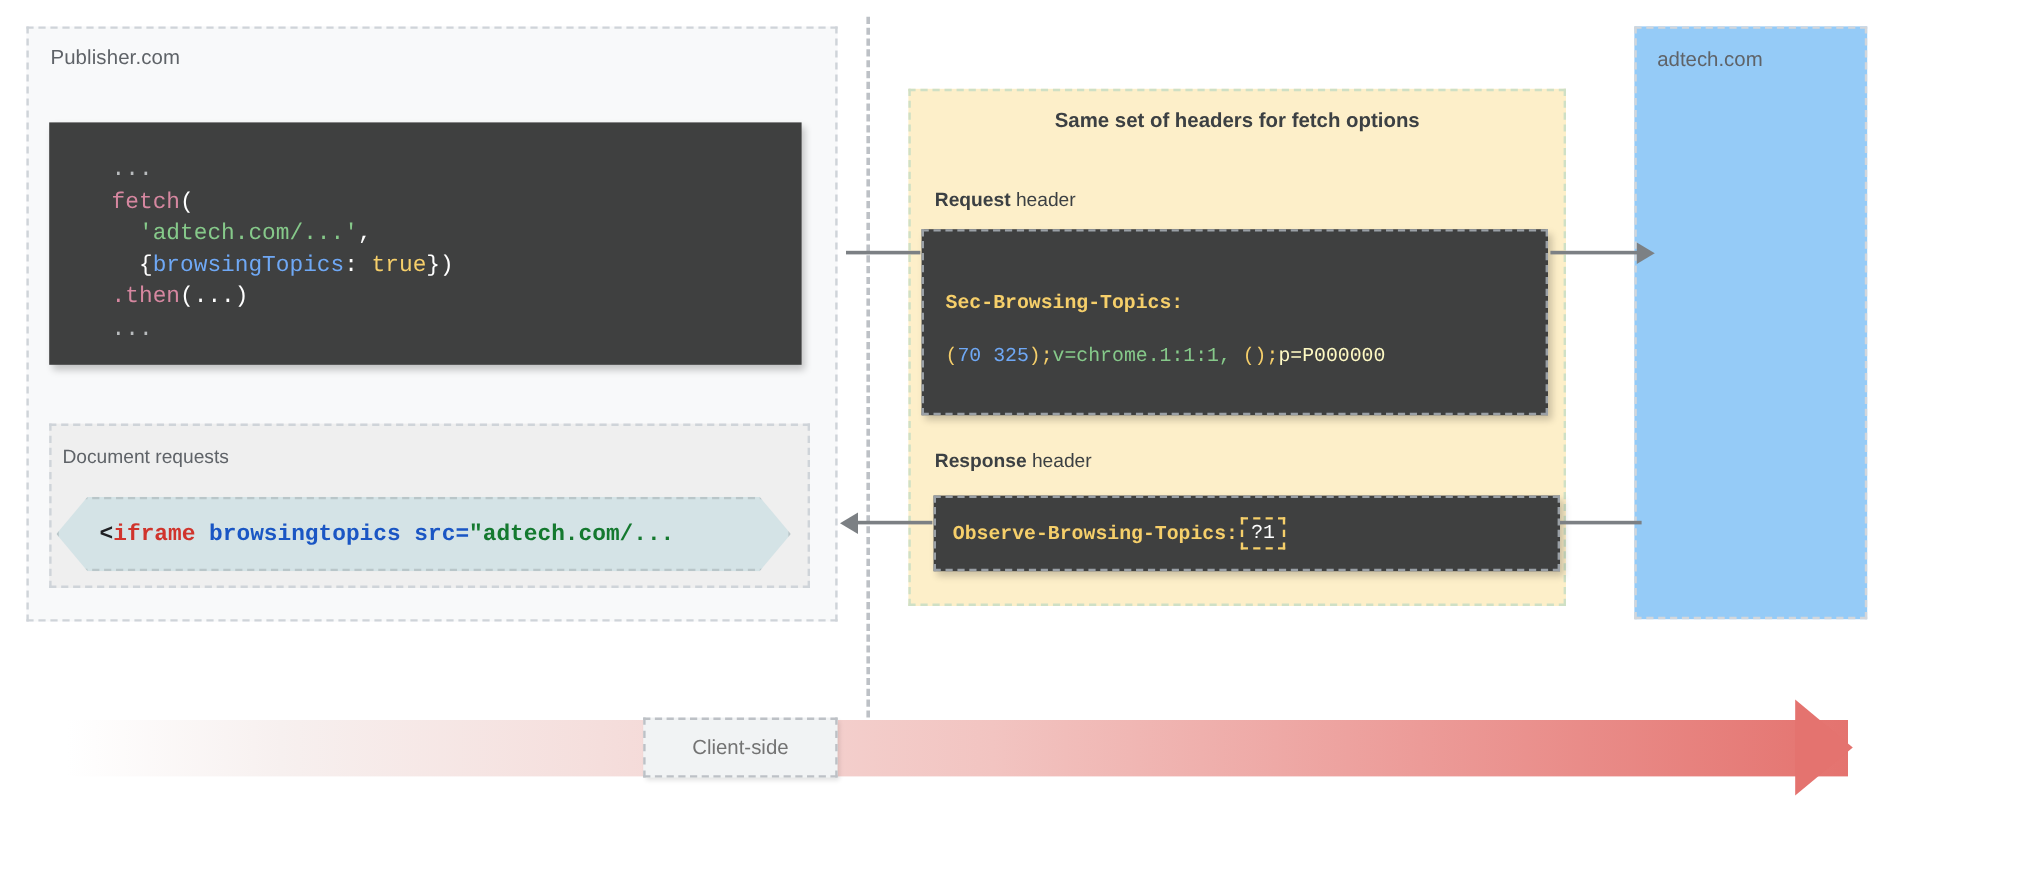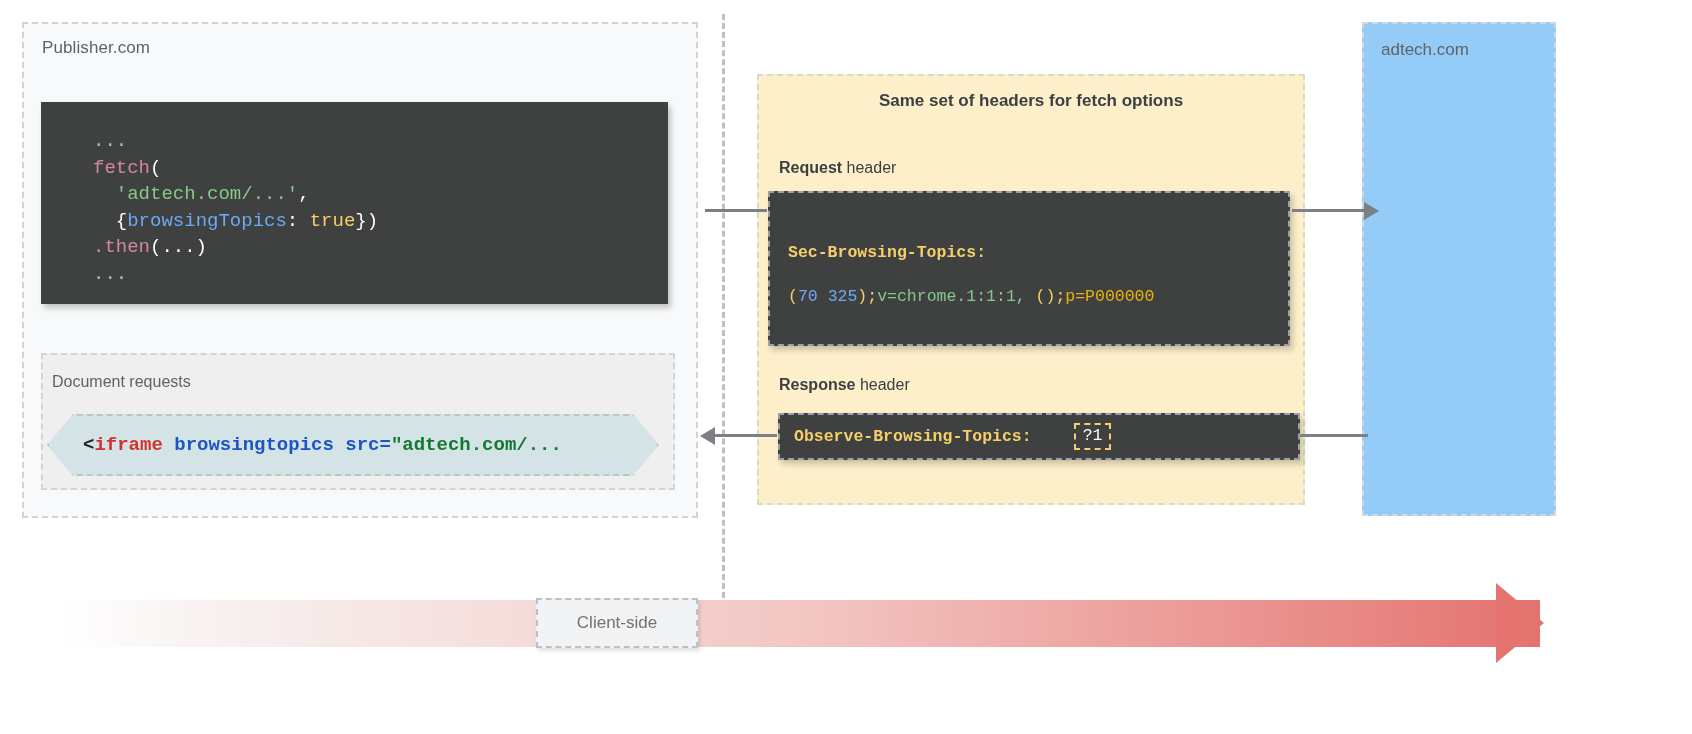--- a/index.html
+++ b/index.html
@@ -118,33 +118,32 @@
     padding:38px 0 0 18px;
     font-size:16.5px;
     line-height:44px;
     white-space:pre;
   }
   .hv-name{color:#f6cf6a; font-weight:bold;}
   .hv-paren{color:#f6cf6a;}
   .hv-num{color:#6fa8f5;}
   .hv-semi{color:#f6cf6a;}
   .hv-green{color:#86c98a;}
-  .hv-red{color:#eab308;}
+  .hv-red{color:#fef9c3;}
 
   #response-box{
-    left:778px; top:413px; width:522px; height:47px;
+    left:778px; top:413px; width:522px; height:63px;
     background:#3f4040;
     border:2px dashed #9aa0a6;
     box-sizing:border-box;
     box-shadow:3px 4px 6px rgba(0,0,0,.2);
     display:flex; align-items:center;
     padding-left:14px;
     font-size:16.5px;
     white-space:pre;
-    gap:40px;
   }
   #observe-value{
     display:inline-block;
     border:2px dashed #f6cf6a;
     color:#ffffff;
     padding:1px 7px 2px 7px;
     margin-left:2px;
     line-height:1.25;
   }
 

